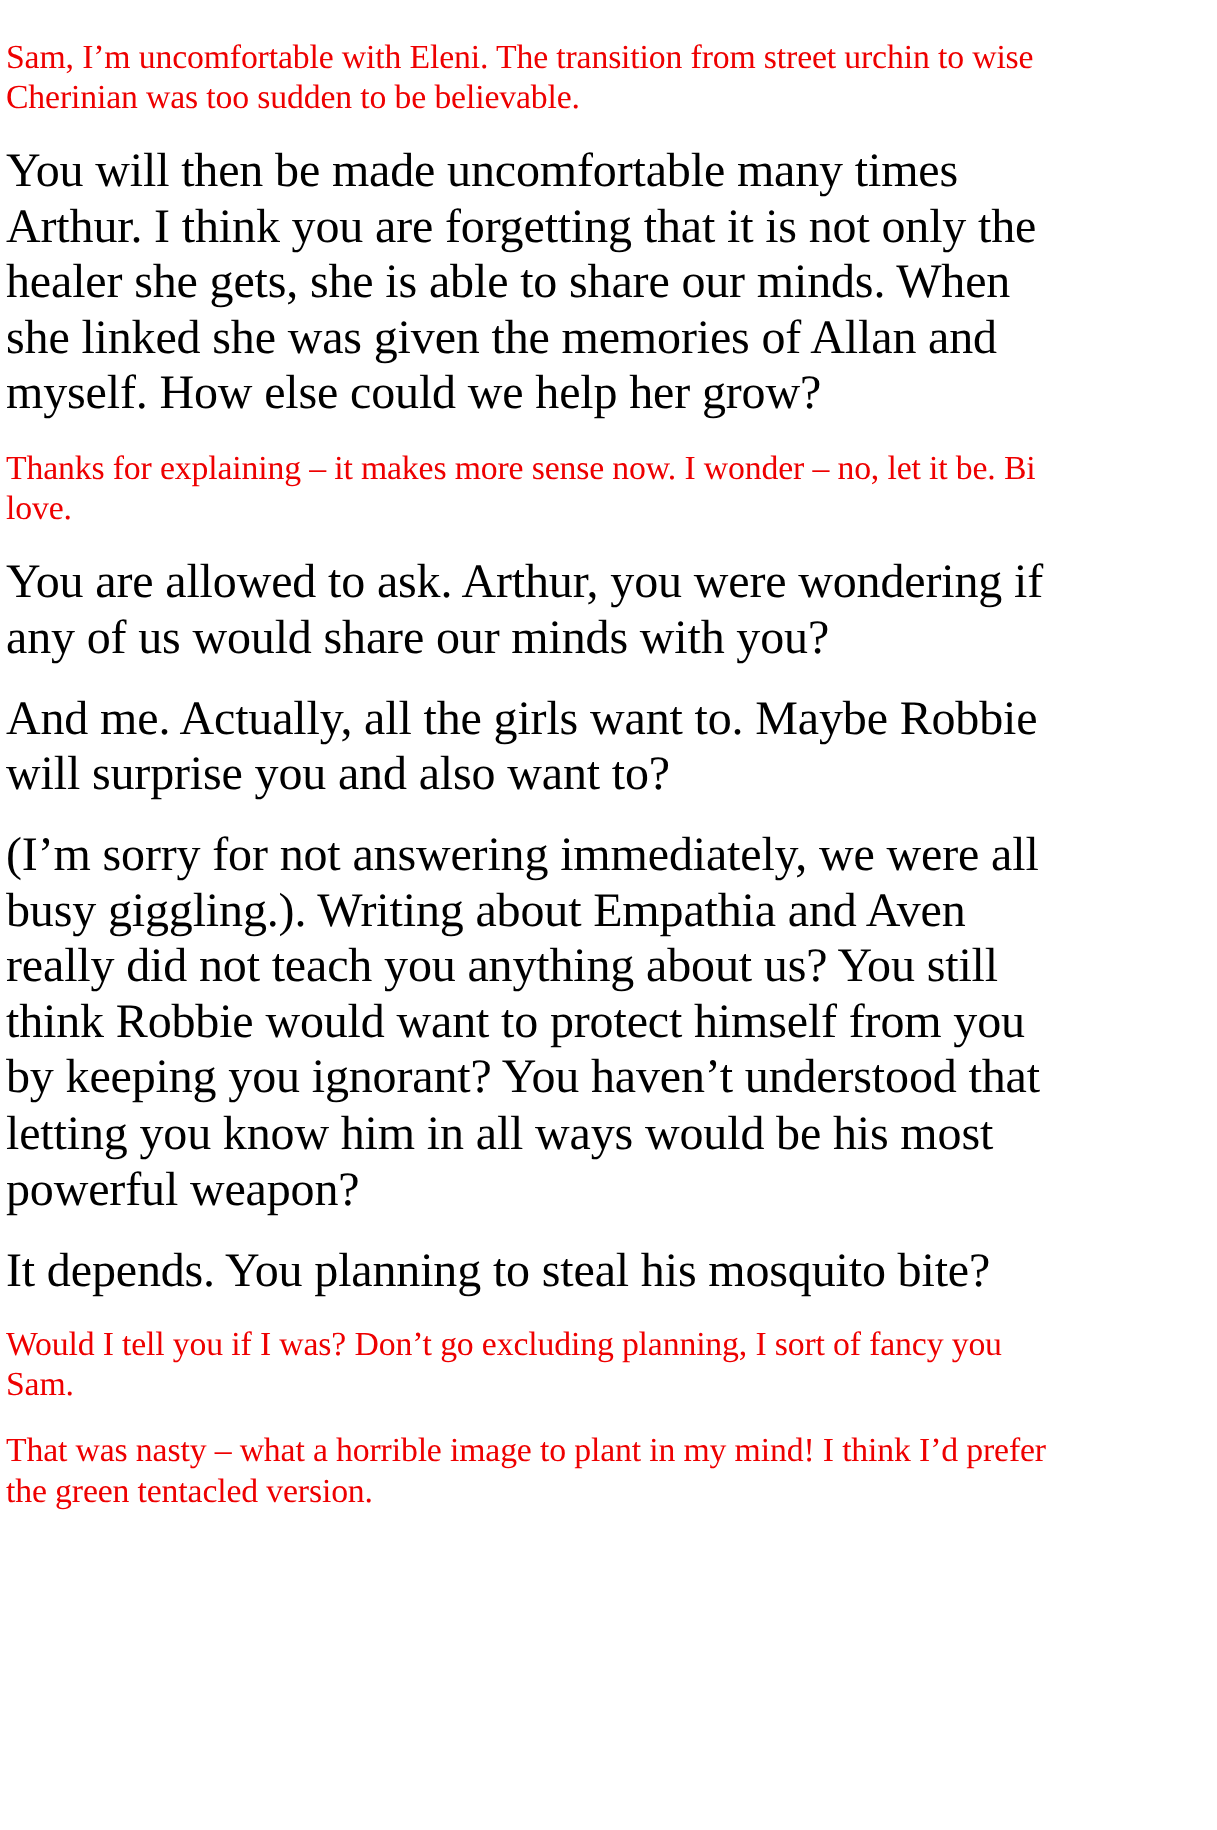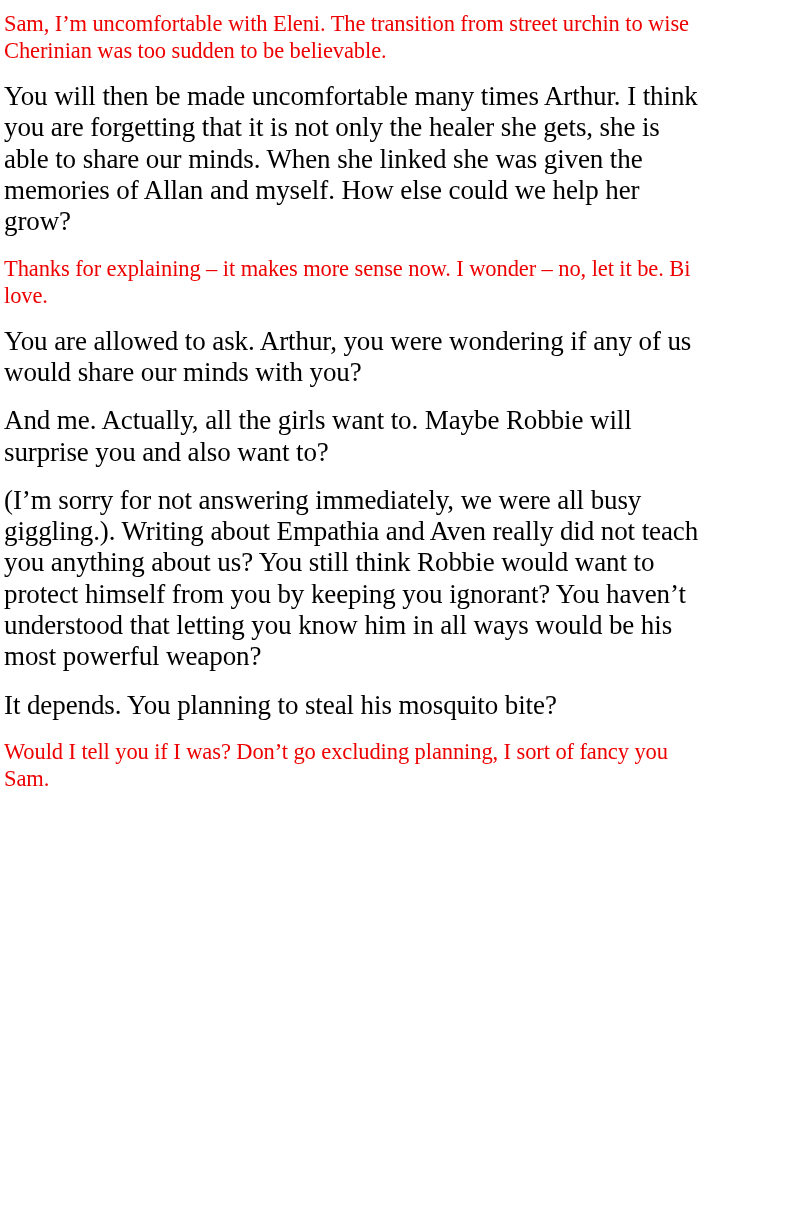--- a/index.html
+++ b/index.html
@@ -9,25 +9,25 @@
   }
   body {
     width: 811px;
     min-height: 1220px;
     font-family: "Liberation Serif", serif;
     color: #000000;
   }
   #page {
     width: 711px;
     box-sizing: border-box;
-    padding: 10px 4px 0 4px;
+    padding: 24px 4px 0 4px;
   }
   .para {
     margin: 0 0 0 0;
-    font-size: 27px;
+    font-size: 32px;
     line-height: 1.16;
     text-align: left;
     letter-spacing: -0.1px;
   }
   .para.red {
     color: #ee0000;
     font-size: 22.5px;
     line-height: 1.2;
   }
   .para.black {
@@ -55,14 +55,15 @@
 
 
   <p class="para black gap-after">(I’m sorry for not answering immediately, we were all busy giggling.). Writing about Empathia and Aven really did not teach you anything about us? You still think Robbie would want to protect himself from you by keeping you ignorant? You haven’t understood that letting you know him in all ways would be his most powerful weapon?</p>
 
 
   <p class="para black gap-after">It depends.  You planning to steal his mosquito bite?</p>
 
   <p class="para red gap-after">Would I tell you if I was? Don’t go excluding planning, I sort of fancy you Sam.</p>
 
 
+  <p class="para red">That was nasty – what a horrible image to plant in my mind! I think I’d prefer the green tentacled version.</p>
 
 </div>
 
 </body></html>

